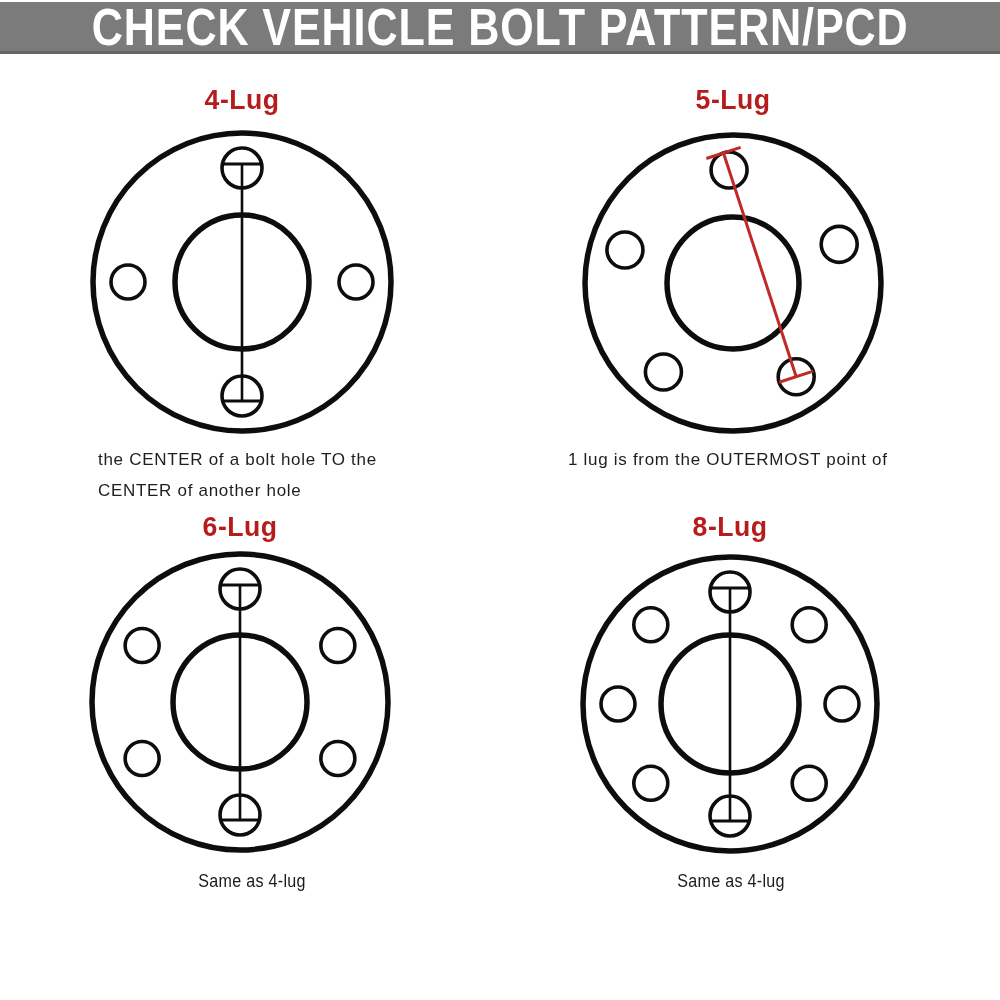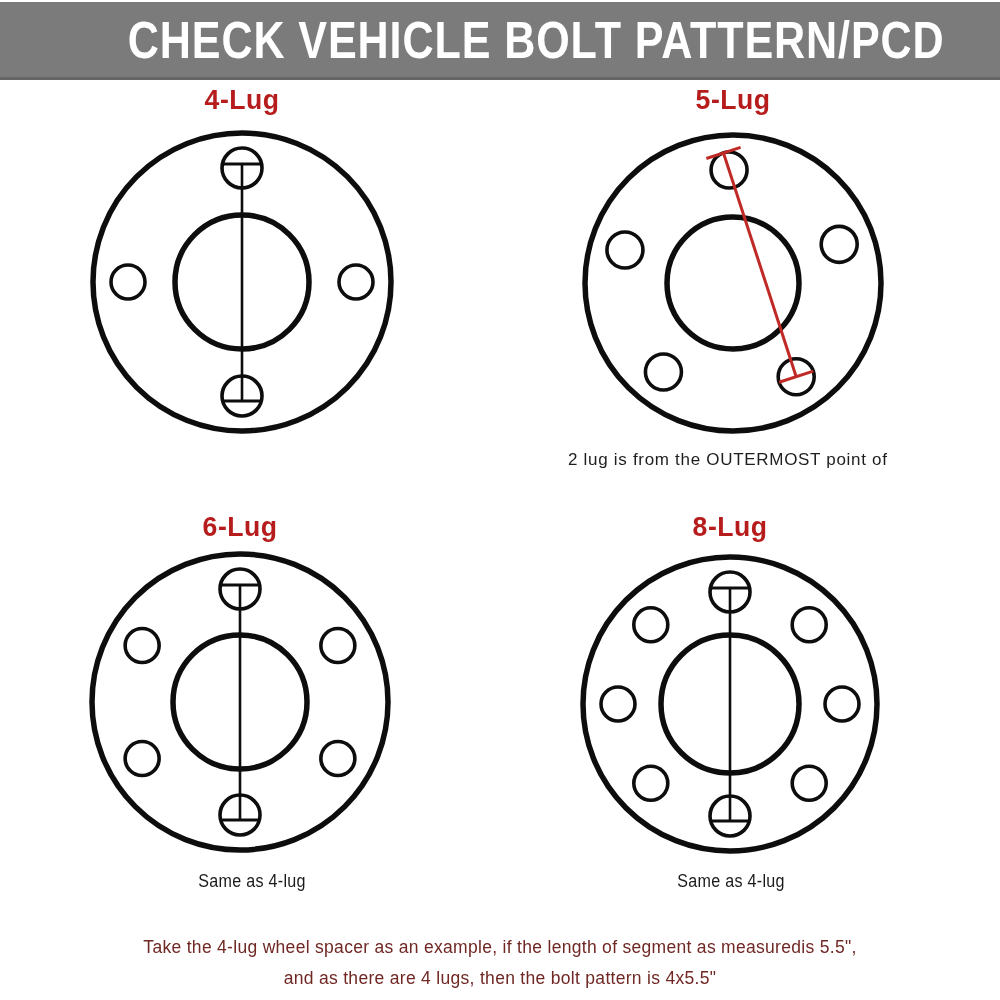--- a/index.html
+++ b/index.html
@@ -5,24 +5,24 @@
   html,body{margin:0;padding:0;background:#ffffff;}
   .page{
     position:relative;
     width:1000px;height:1000px;
     background:#ffffff;
     overflow:hidden;
     font-family:"Liberation Sans", sans-serif;
   }
   
   .banner{
-    position:absolute;left:0;top:2px;width:1000px;height:78px;
+    position:absolute;left:0;top:2px;width:1000px;height:52px;
     background:#7b7b7b;
     border-bottom:3px solid #666666;
-    display:flex;align-items:center;justify-content:flex-end;
+    display:flex;align-items:center;justify-content:center;
     box-sizing:border-box;
   }
   .banner-title{
     color:#ffffff;
     font-weight:800;
     font-size:49px;
     letter-spacing:1px;
     transform:scaleX(0.88) scaleY(1.06);
     transform-origin:center center;
     white-space:nowrap;
@@ -127,26 +127,26 @@
         <line x1="710.635083268963" y1="821" x2="749.364916731037" y2="821" stroke="#0d0d0d" stroke-width="3.2"></line>
         <line x1="730" y1="588" x2="730" y2="821" stroke="#0d0d0d" stroke-width="2.6"></line>
       </g>
     </svg>
 
   <div class="lug-title pos-title-0" style="color: rgb(183, 28, 28);">4-Lug</div>
   <div class="lug-title pos-title-1" style="color: rgb(183, 28, 28);">5-Lug</div>
   <div class="lug-title pos-title-2" style="color: rgb(183, 28, 28);">6-Lug</div>
   <div class="lug-title pos-title-3" style="color: rgb(183, 28, 28);">8-Lug</div>
 
+  <div class="caption pos-cap-0">
+    <div>the CENTER of a bolt hole TO the</div>
+    <div>CENTER of another hole</div>
+  </div>
 
   <div class="caption pos-cap-1">
-    <div>2 lug is from the OUTERMOST point of</div>
+    <div>1 lug is from the OUTERMOST point of</div>
   </div>
 
   <div class="caption-center pos-cap-2">Same as 4-lug</div>
   <div class="caption-center pos-cap-3">Same as 4-lug</div>
 
-  <div class="footnote">
-    <div style="color: rgb(112, 40, 36);">Take the 4-lug wheel spacer as an example, if the length of segment as measuredis 5.5",</div>
-    <div style="color: rgb(112, 40, 36);">and as there are 4 lugs, then the bolt pattern is 4x5.5"</div>
-  </div>
 
 </div>
 
 </body></html>

